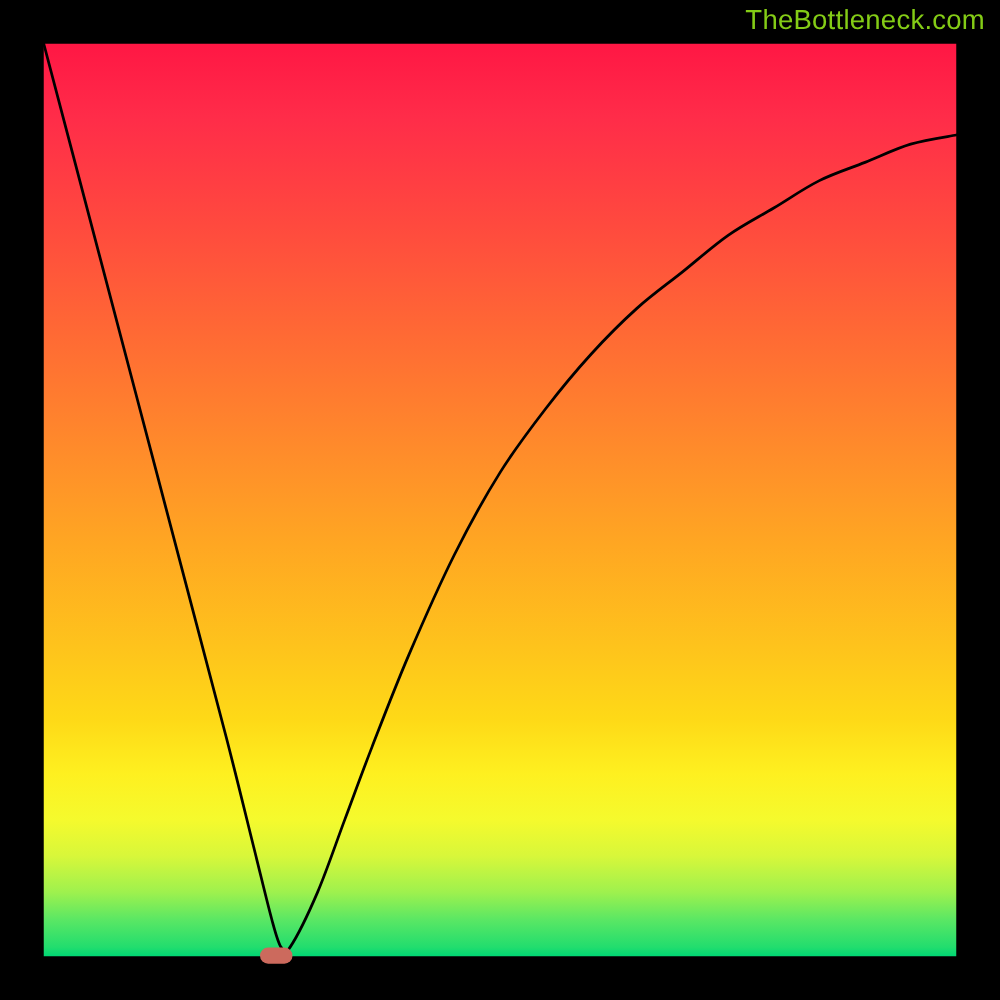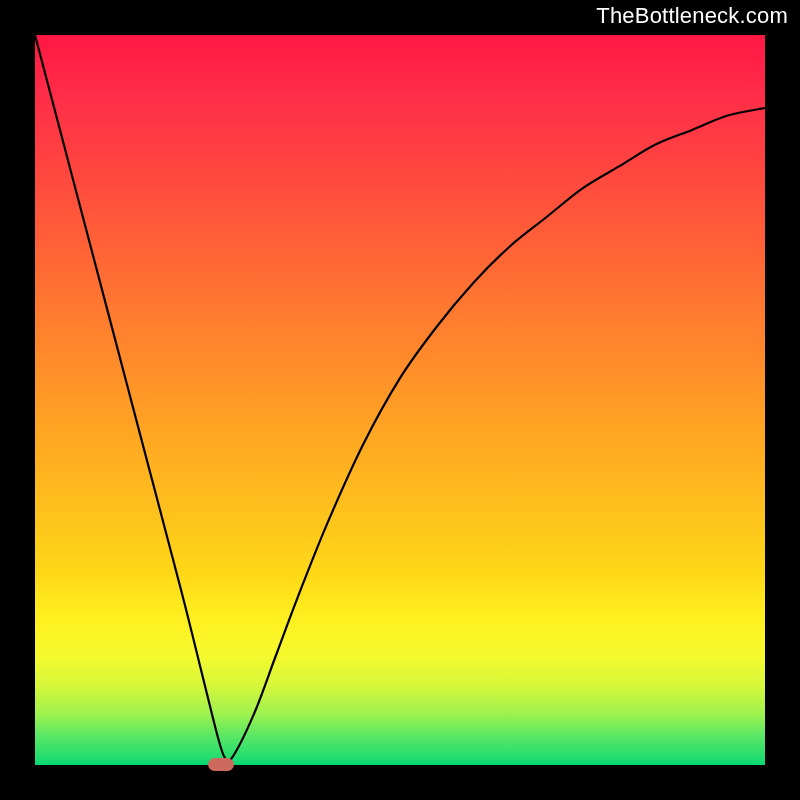--- a/index.html
+++ b/index.html
@@ -40,21 +40,21 @@
       #9ef14e 93%,
       #5ae764 96%,
       #22dd6e 99%,
       #00d774 100%
     );
   }
   .watermark {
     position: absolute;
     top: 3px;
     right: 12px;
-    color: #ffffff;
+    color: #84cc16;
     font-size: 22px;
     font-weight: 500;
     letter-spacing: 0.2px;
     user-select: none;
   }
   svg.curve {
     position: absolute;
     left: 0;
     top: 0;
     width: 730px;

